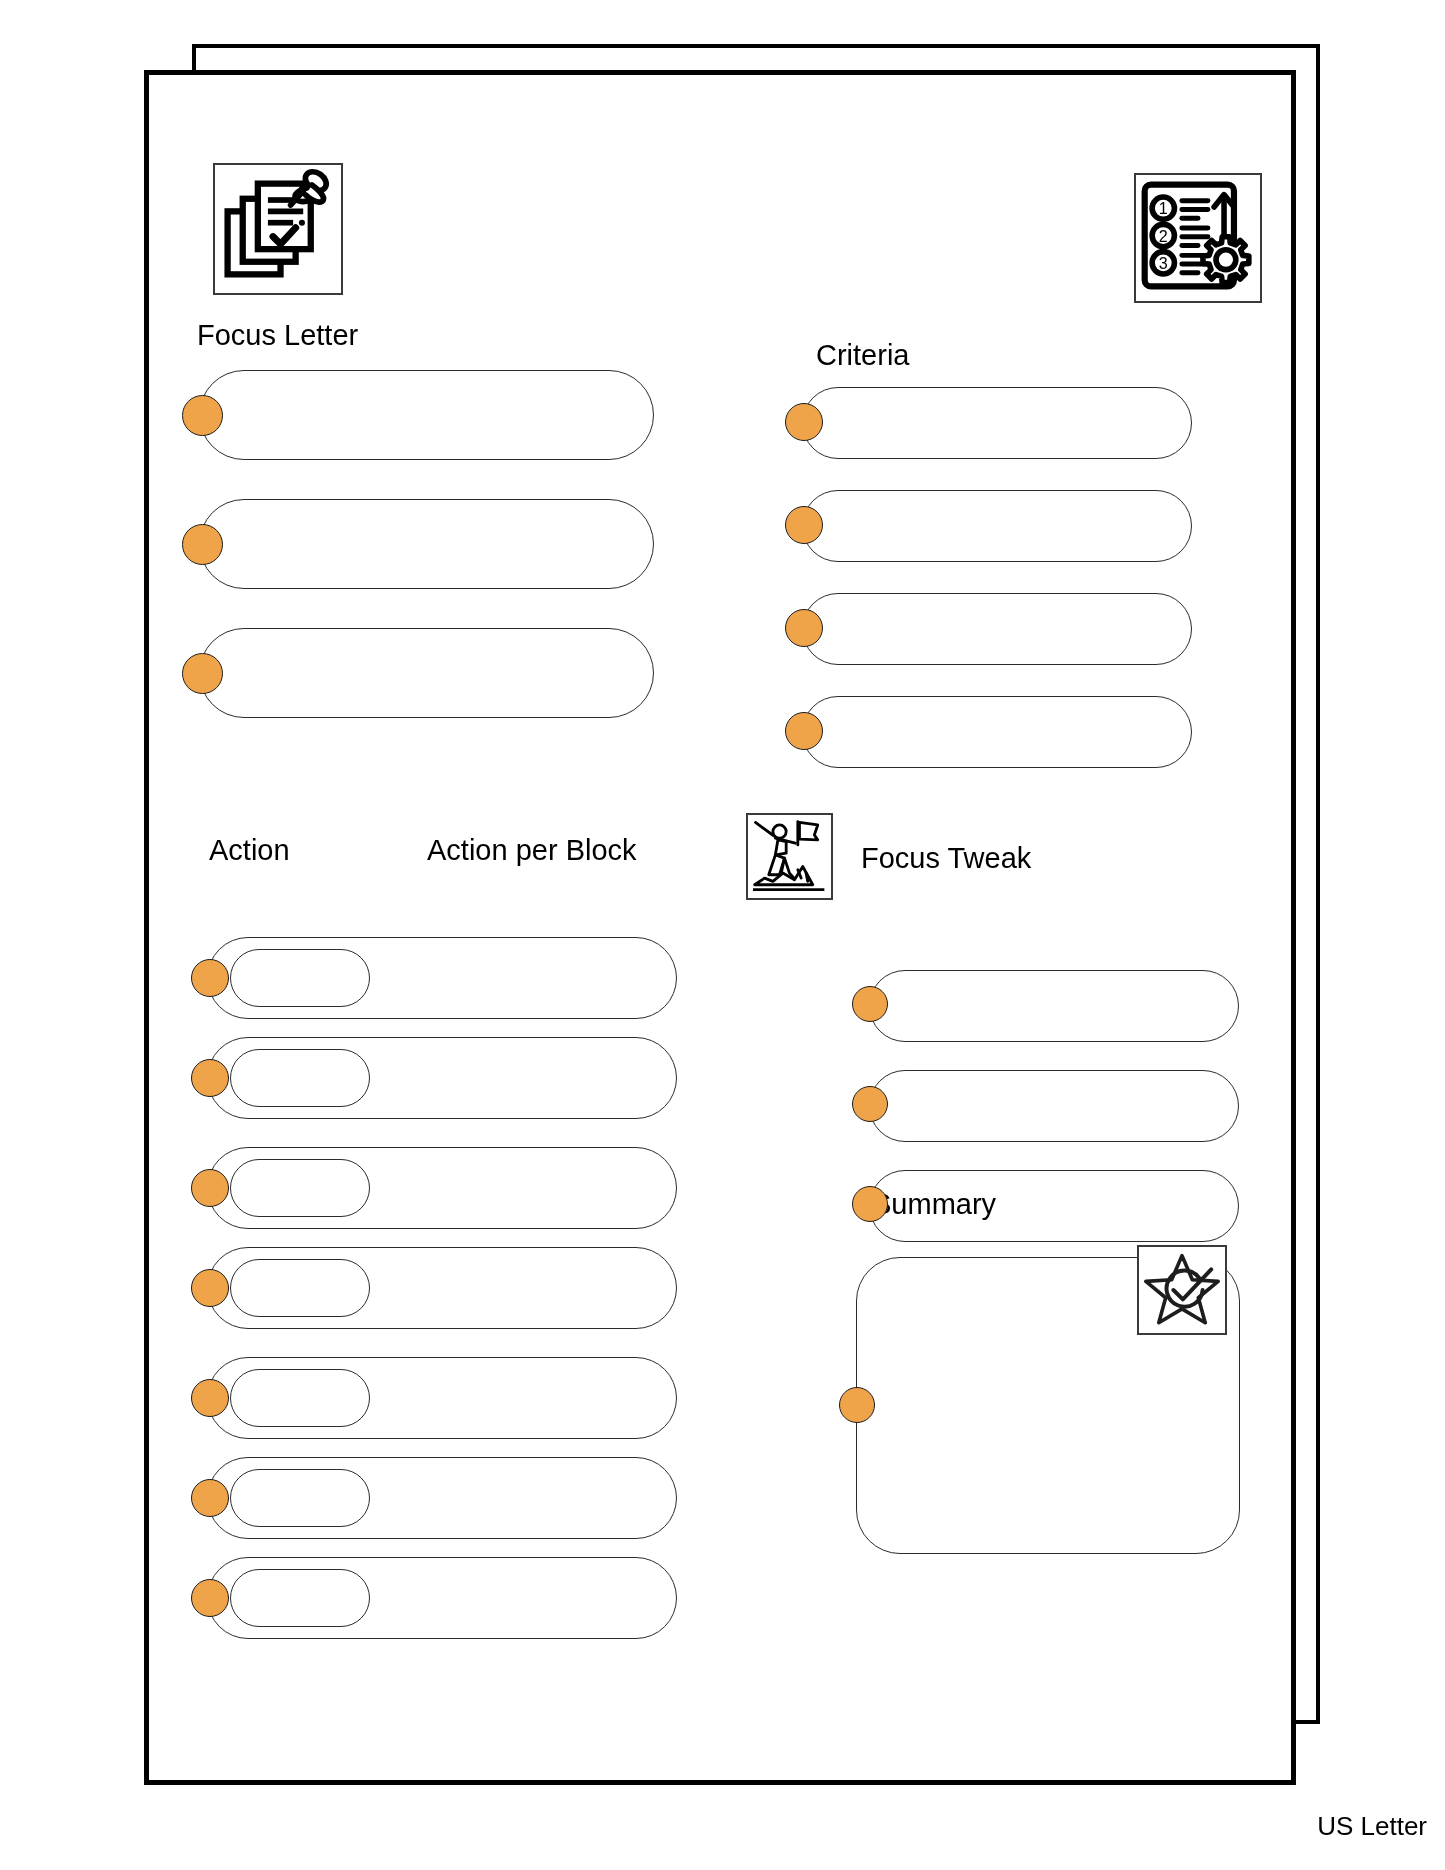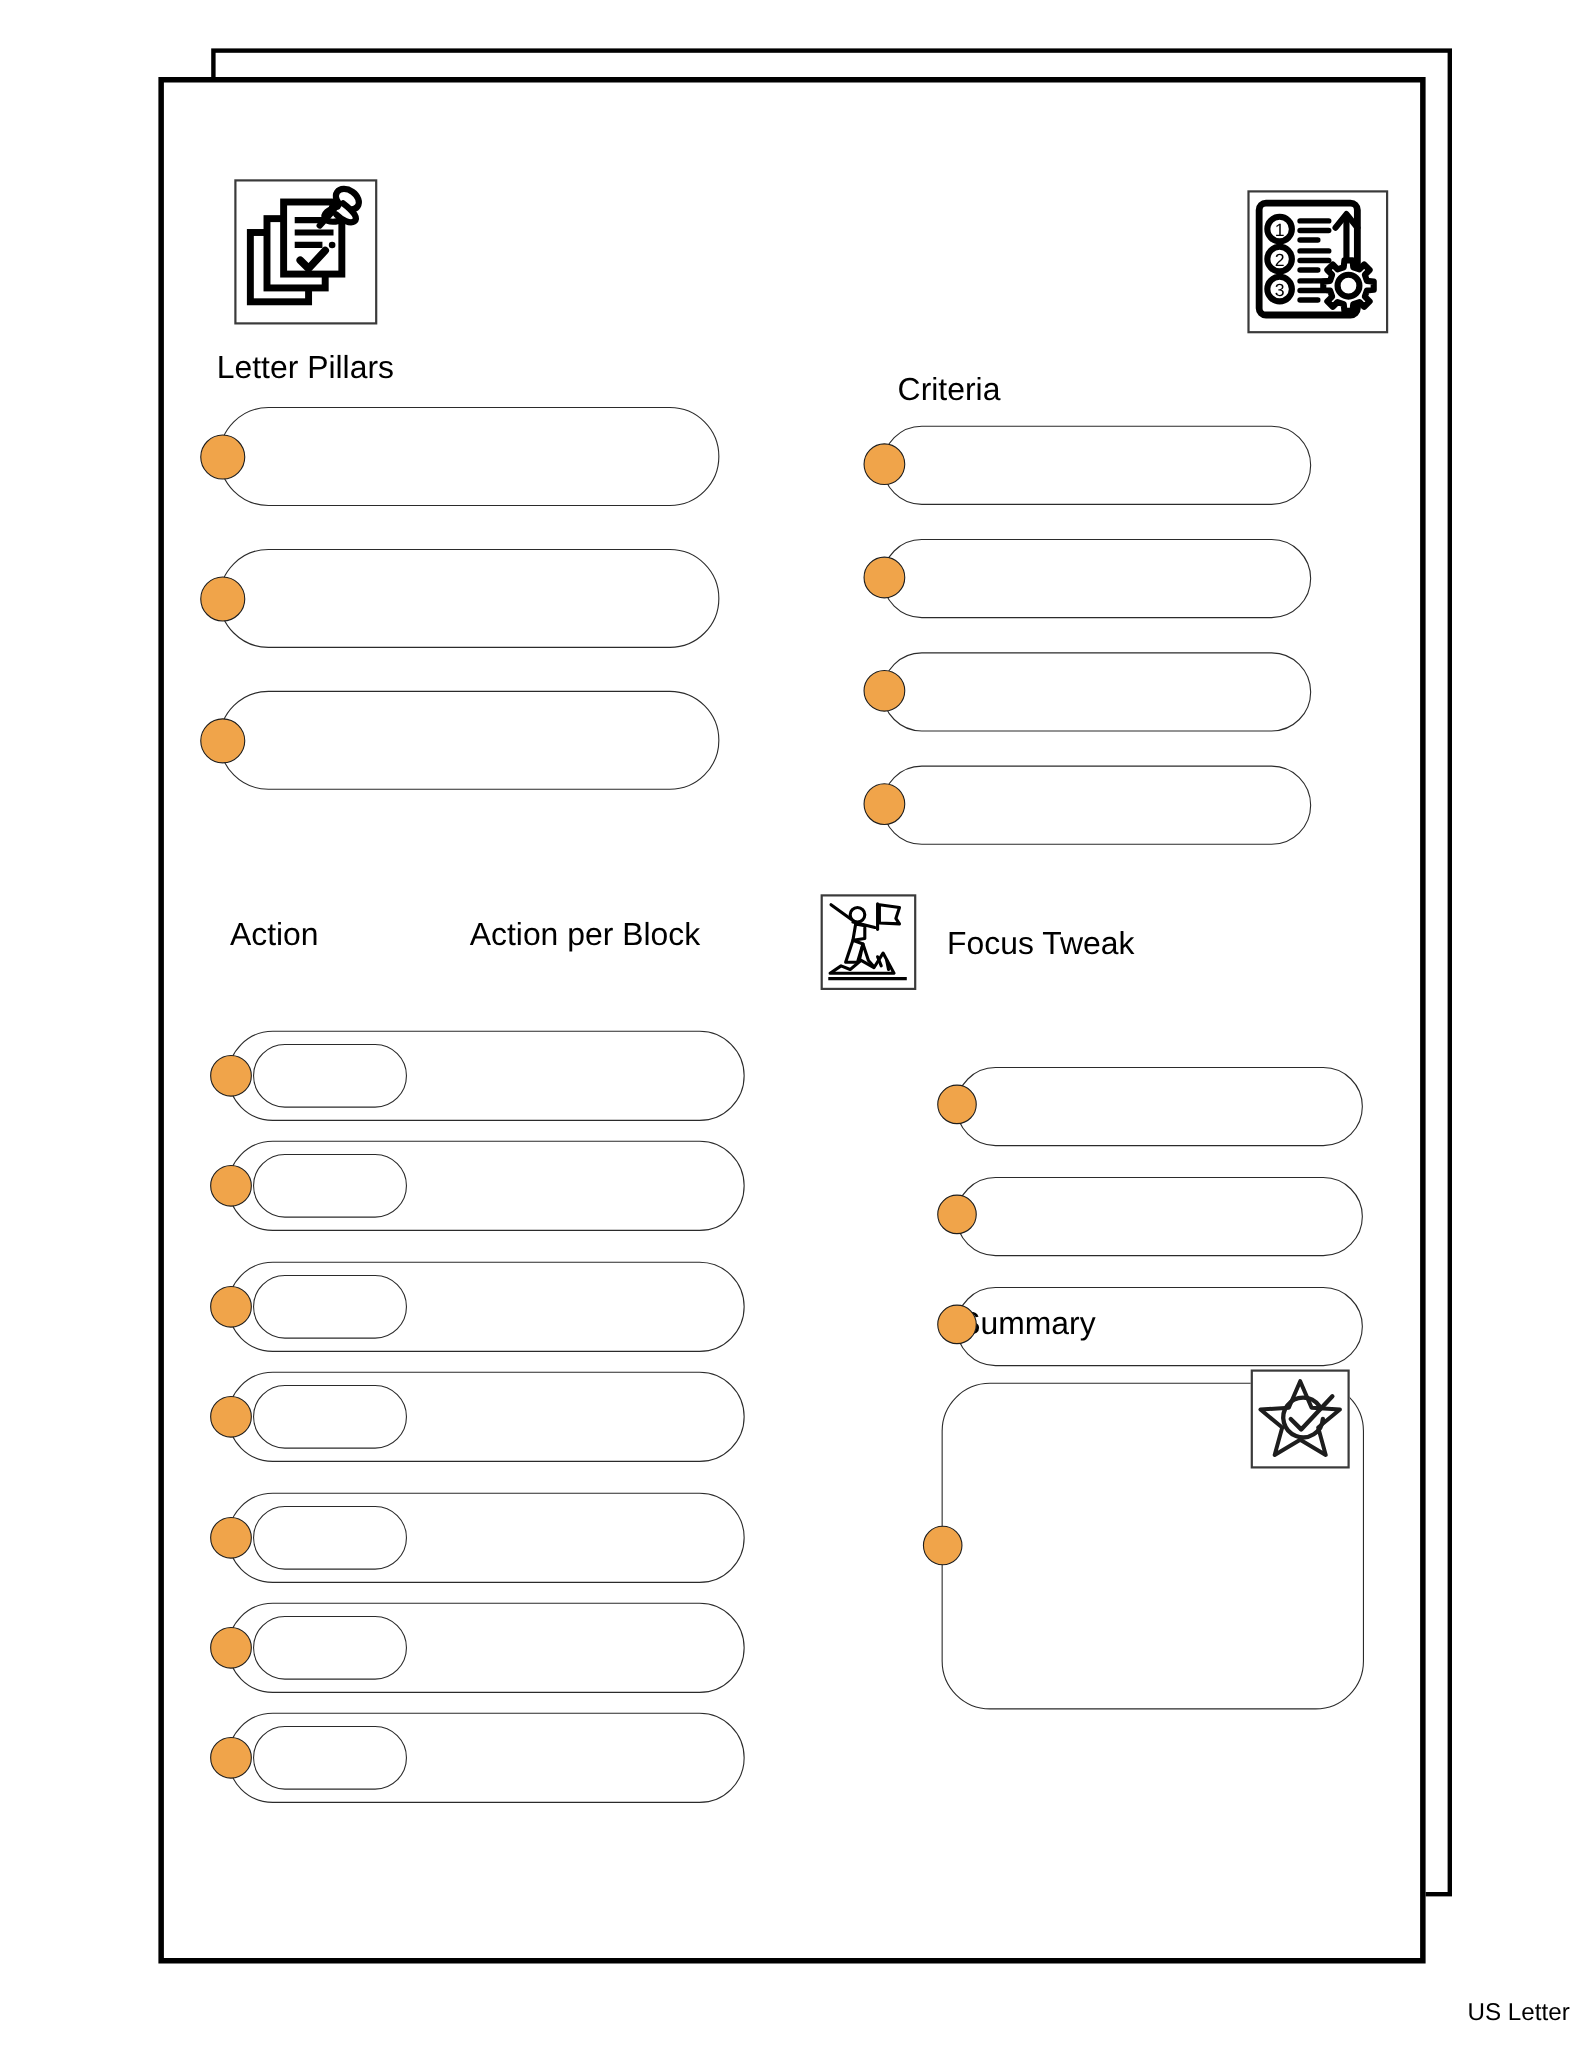--- a/index.html
+++ b/index.html
@@ -61,21 +61,21 @@
     width: 1445px;
     text-align: center;
     font-size: 30px;
     color: #000000;
     white-space: nowrap;
   }
   #paper-size-label {
     position: absolute;
     right: 18px;
     bottom: 28px;
-    font-size: 22px;
+    font-size: 26px;
     color: #000000;
     z-index: 5;
   }
 
   
   .icon-box {
     position: absolute;
     border: 2px solid #3a3a3a;
     background: #ffffff;
     box-sizing: border-box;
@@ -162,21 +162,21 @@
         </g>
         <path d="M71 52 L71 17" stroke="#000" stroke-width="4.5" stroke-linecap="round"></path>
         <path d="M63 25 L71 15 L79 25" stroke="#000" stroke-width="4.5" stroke-linecap="round" stroke-linejoin="round" fill="none"></path>
         <g transform="translate(76,74)">
           <path d="M0,-20 L4.5,-18.5 L8,-22 L12,-18 L8.5,-14.5 L10,-10 L15,-9.5 L15,-3.5 L10,-3 L8.5,1.5 L12,5 L8,9 L4.5,5.5 L0,7 L-0.5,12 L-6.5,12 L-7,7 L-11.5,5.5 L-15,9 L-19,5 L-15.5,1.5 L-17,-3 L-22,-3.5 L-22,-9.5 L-17,-10 L-15.5,-14.5 L-19,-18 L-15,-22 L-11.5,-18.5 L-7,-20 L-6.5,-25 L-0.5,-25 Z" stroke="#000" stroke-width="4.5" fill="#fff" stroke-linejoin="round"></path>
           <circle cx="-3.5" cy="-6.5" r="8" stroke="#000" stroke-width="4.5" fill="#fff"></circle>
         </g>
       </svg>
     </div>
 
-    <div class="section-label" style="left:48px; top:245px;">Letter Pillars</div>
+    <div class="section-label" style="left:48px; top:245px;">Focus Letter</div>
 
     <div class="pill-row" style="left:50px; top:295px; width:455px; height:90px; border-radius:45px;"></div>
     <div class="bullet" style="left:33px; top:320px; width:41px; height:41px;"></div>
 
     <div class="pill-row" style="left:50px; top:424px; width:455px; height:90px; border-radius:45px;"></div>
     <div class="bullet" style="left:33px; top:449px; width:41px; height:41px;"></div>
 
     <div class="pill-row" style="left:50px; top:553px; width:455px; height:90px; border-radius:45px;"></div>
     <div class="bullet" style="left:33px; top:578px; width:41px; height:41px;"></div>
 

